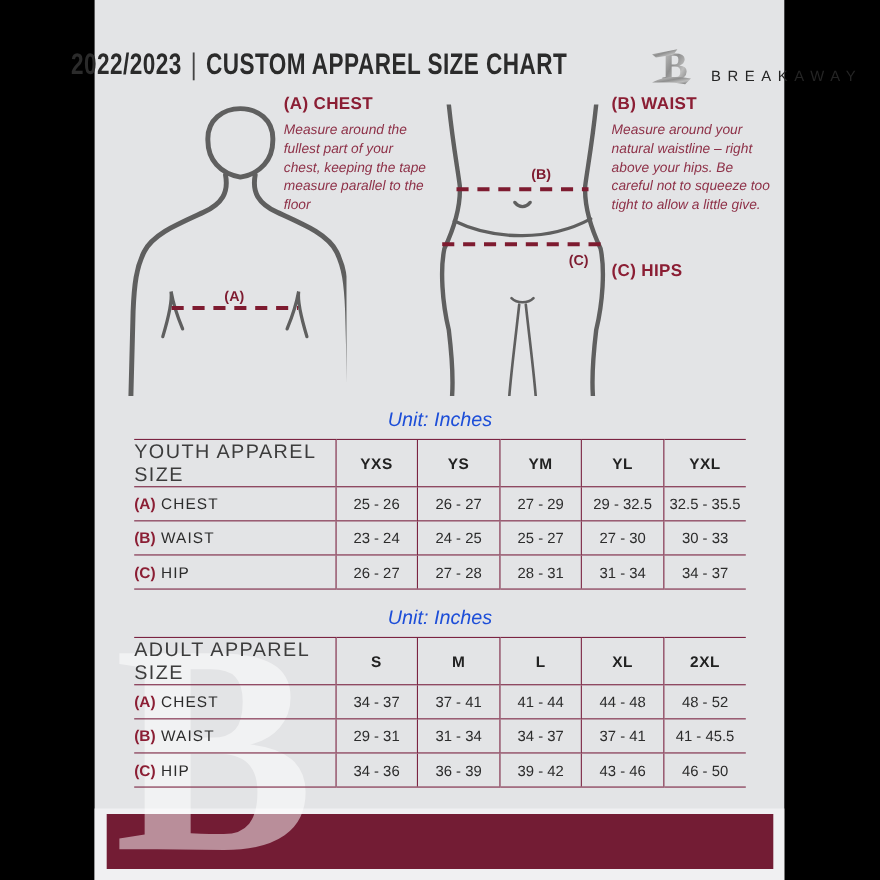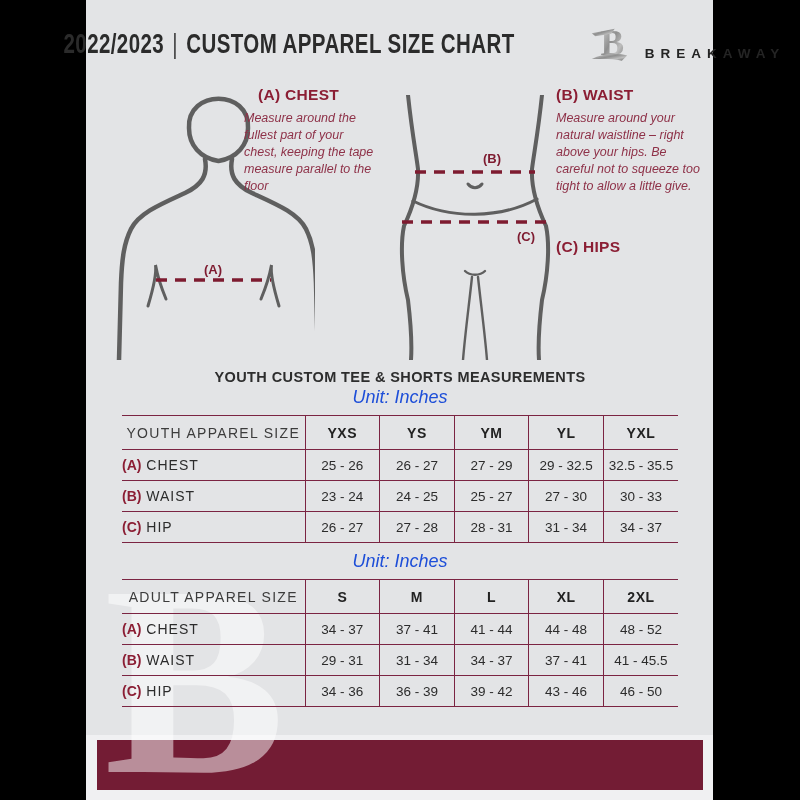--- a/index.html
+++ b/index.html
@@ -8,33 +8,33 @@
     background:#000;
     font-family:"Liberation Sans",sans-serif;
     -webkit-font-smoothing:antialiased;
   }
   .page{
     position:absolute;left:86px;top:0;width:627px;height:800px;
     background:#e3e4e6;
   }
   
   .header{
-    position:absolute;left:0;top:20px;width:627px;height:46px;
+    position:absolute;left:0;top:36px;width:627px;height:46px;
     display:flex;align-items:center;justify-content:center;gap:26px;
   }
   .header-title{
     display:inline-block;
     font-weight:bold;font-size:25px;color:#2b2b2b;letter-spacing:.5px;
     transform:scale(.82,1.08);transform-origin:center;
     white-space:nowrap;
   }
   .header-title .divider{font-weight:normal;color:#444;padding:0 10px;}
   .brand{display:flex;align-items:center;gap:9px;}
   .brand-name{
-    font-weight:bold;font-size:13.5px;color:#242424;letter-spacing:6px;white-space:nowrap;margin-top:20px;
+    font-weight:normal;font-size:13.5px;color:#242424;letter-spacing:6px;white-space:nowrap;margin-top:20px;
   }
   
   .guide-heading{
     position:absolute;font-weight:bold;font-size:15.5px;color:#8b1e34;letter-spacing:.3px;
   }
   .guide-body{
     position:absolute;font-style:italic;font-size:12.5px;line-height:17px;color:#8e3148;
     white-space:pre-line;
   }
   
@@ -52,22 +52,22 @@
   }
   table.size-table col.c0{width:183px;}
   table.size-table col.cv{width:74.6px;}
   table.size-table th,table.size-table td{
     border-top:1.6px solid #7b2442;
     padding:0;vertical-align:middle;background:transparent;
   }
   table.size-table tr:last-child td{border-bottom:1.6px solid #7b2442;}
   table.size-table th+th,table.size-table td+td{border-left:1.6px solid #7b2442;}
   th.size-th{
-    height:33px;text-align:center;padding-left:12px;
-    font-weight:normal;font-size:14px;letter-spacing:1.3px;color:#3c3c3c;margin-left:48px;
+    height:33px;text-align:left;padding-left:12px;
+    font-weight:normal;font-size:18px;letter-spacing:1.3px;color:#3c3c3c;margin-left:48px;
   }
   th.col-th{height:33px;text-align:center;font-size:14px;font-weight:bold;color:#222;letter-spacing:.5px;}
   td.row-th{height:30px;text-align:left;padding-left:22px;font-size:14px;color:#2c2c2c;letter-spacing:1px;}
   td.row-th .key{font-weight:bold;color:#8b1e34;letter-spacing:0;}
   td.val{height:30px;text-align:center;font-size:13.5px;color:#2c2c2c;margin-top:48px;}
   
   .footer-strip{position:absolute;left:0;top:735px;width:627px;height:65px;background:#f0f0f2;}
   .footer-bar{position:absolute;left:11px;top:740px;width:606px;height:50px;background:#731c34;}
   
   .watermark{
@@ -133,29 +133,28 @@
         <path d="M83 182 C 86 210 90 240 92 265"></path>
       </g>
     </g>
     <path d="M20 77 L 140 77" stroke="#7e1b30" stroke-width="3.6" stroke-dasharray="11 8" fill="none"></path>
     <text x="97" y="68" text-anchor="middle" font-size="13" font-weight="bold" fill="#7e1b30" font-family="Liberation Sans,sans-serif">(B)</text>
     <path d="M7 127 L 153 127" stroke="#7e1b30" stroke-width="3.6" stroke-dasharray="11 8" fill="none"></path>
     <text x="131" y="146" text-anchor="middle" font-size="13" font-weight="bold" fill="#7e1b30" font-family="Liberation Sans,sans-serif">(C)</text>
   </svg>
 
   <div class="guide-heading" style="left:172px;top:86px;">(A) CHEST</div>
-  <div class="guide-body" style="left:158px;top:110px;width:132px;">Measure around the fullest part of your chest, keeping the tape measure parallel to the floor</div>
+  <div class="guide-body" style="left:172px;top:110px;width:132px;">Measure around the fullest part of your chest, keeping the tape measure parallel to the floor</div>
 
   <div class="guide-heading" style="left:470px;top:86px;">(B) WAIST</div>
   <div class="guide-body" style="left:470px;top:110px;width:144px;">Measure around your natural waistline – right above your hips. Be careful not to squeeze too tight to allow a little give.</div>
 
   <div class="guide-heading" style="left:470px;top:238px;">(C) HIPS</div>
 
   <div class="table-block" style="top:369px;">
-    <div class="tbl-title">YOUTH CUSTOM TEE &amp; SHORTS MEASUREMENTS</div>
     <div class="tbl-unit">Unit: Inches</div>
     <table class="size-table">
       <colgroup>
           <col class="c0">
           <col class="cv">
           <col class="cv">
           <col class="cv">
           <col class="cv">
           <col class="cv">
         </colgroup>

